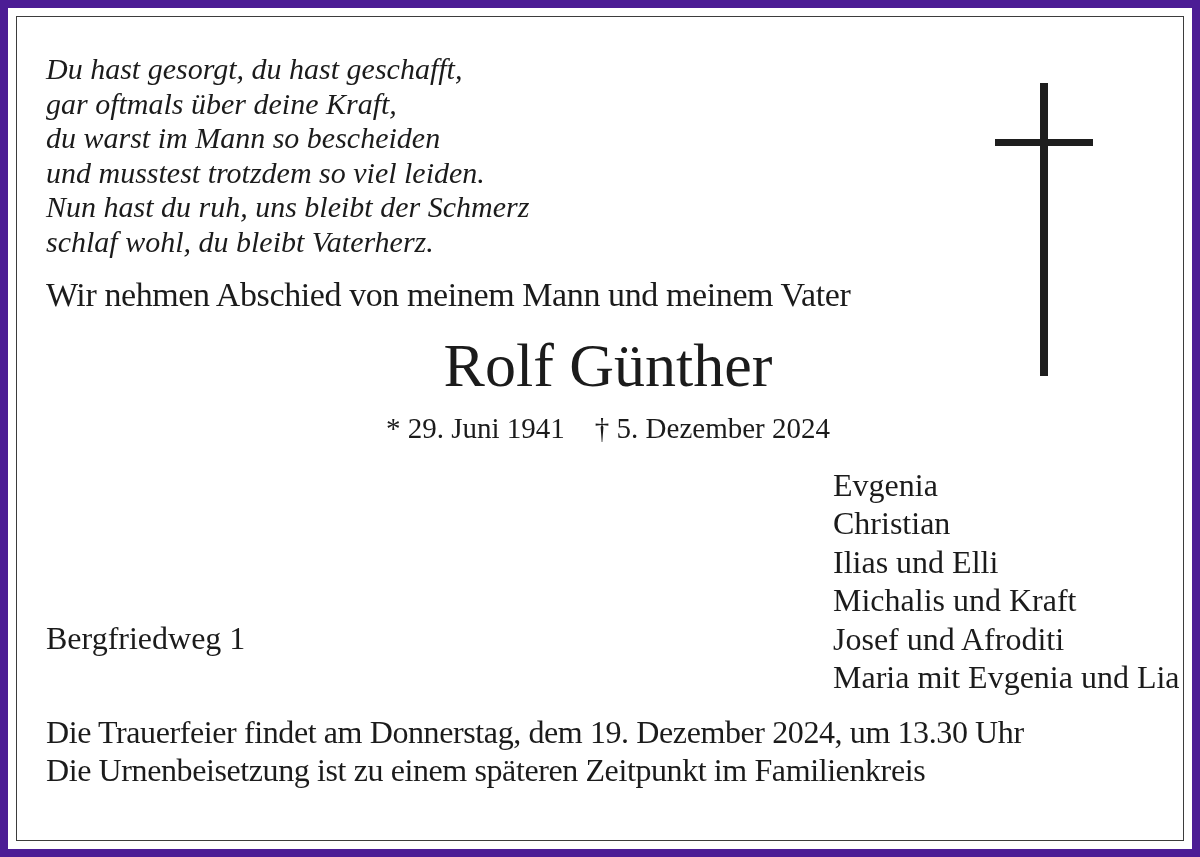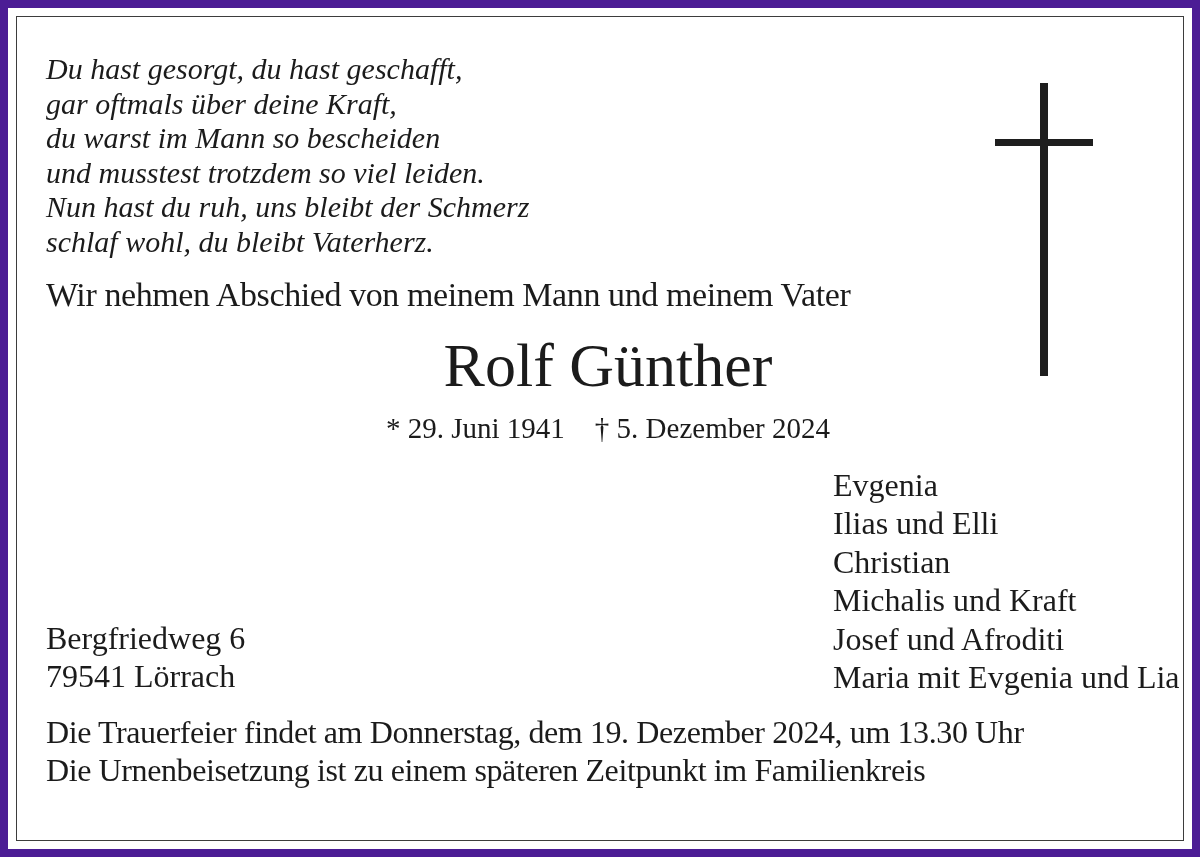--- a/index.html
+++ b/index.html
@@ -138,29 +138,28 @@
   <div class="intro">Wir nehmen Abschied von meinem Mann und meinem Vater</div>
 
   <div class="deceased-name">Rolf Günther</div>
 
   <div class="dates">
     <span>* 29. Juni 1941</span><span class="date-gap"></span><span>† 5. Dezember 2024</span>
   </div>
 
   <div class="mourners">
     <div>Evgenia</div>
+    <div>Christian</div>
     <div>Ilias und Elli</div>
-    <div>Christian</div>
     <div>Michalis und Kraft</div>
     <div>Josef und Afroditi</div>
     <div>Maria mit Evgenia und Lia</div>
   </div>
 
   <div class="address">
-    <div>Bergfriedweg 6</div>
-    <div>79541 Lörrach</div>
+    <div>Bergfriedweg 1</div>
   </div>
 
   <div class="funeral">
     <div>Die Trauerfeier findet am Donnerstag, dem 19. Dezember 2024, um 13.30 Uhr</div>
     <div>Die Urnenbeisetzung ist zu einem späteren Zeitpunkt im Familienkreis</div>
   </div>
 </div>
 
 </body></html>

